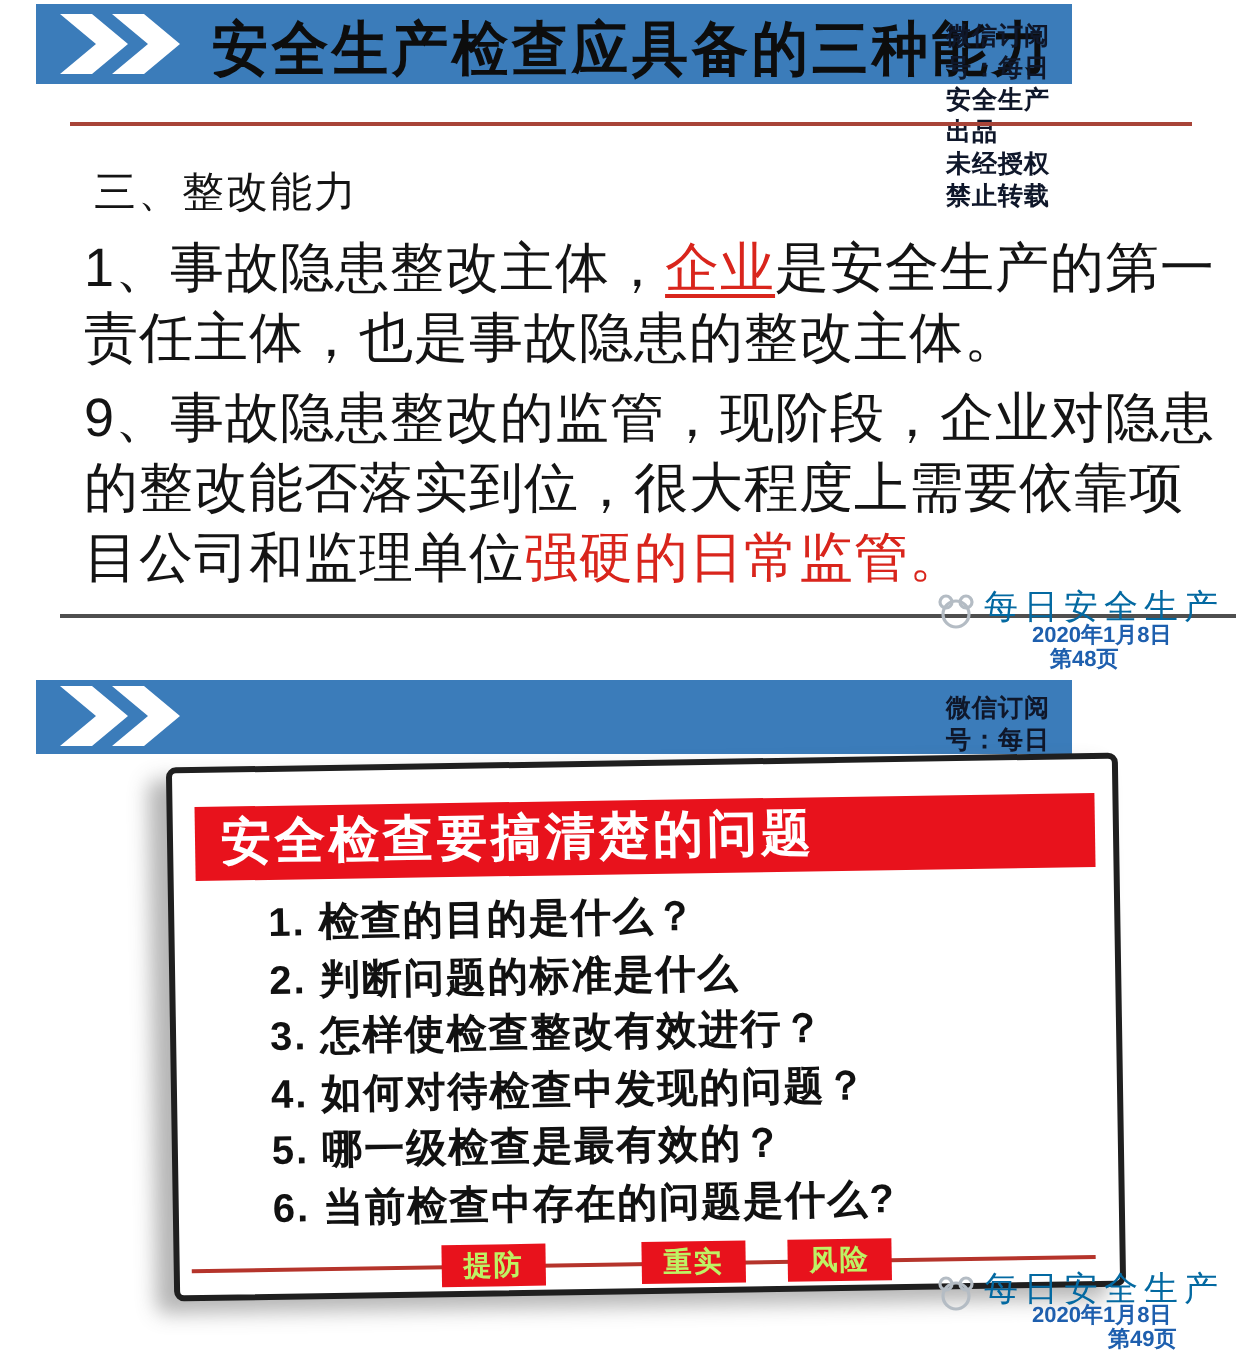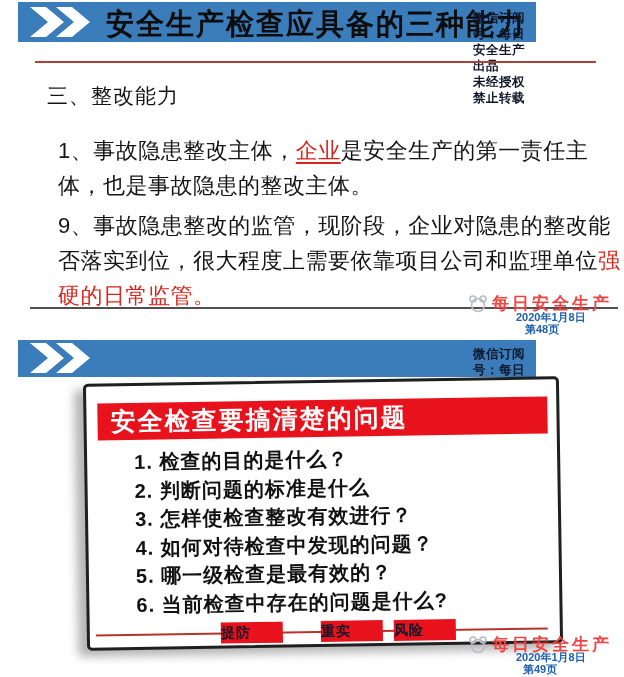--- a/index.html
+++ b/index.html
@@ -19,54 +19,54 @@
       white-space:nowrap;transform:scaleY(1.05);}
   .wm{position:absolute;left:455px;color:#0f172a;font-size:12.5px;line-height:16px;
       font-weight:bold;letter-spacing:0.5px;}
   .wm1{top:8px;}
   .wm2{top:6px;}
 
   
   .redline{position:absolute;left:35px;top:61px;width:561px;height:2px;background:#a84438;}
   .heading{position:absolute;left:47px;top:82px;font-size:21px;color:#141414;
       font-weight:500;letter-spacing:1px;}
-  .body-p{position:absolute;left:42px;width:566px;font-size:22px;color:#141414;
-      line-height:35px;letter-spacing:0.5px;margin:16px;}
+  .body-p{position:absolute;left:42px;width:566px;font-size:27px;color:#141414;
+      line-height:35px;letter-spacing:0.5px;margin:0;}
   .p1{top:117px;}
   .p2{top:192px;}
   .red-text{color:#d9251c;}
   .red-underline{color:#d9251c;text-decoration:underline;text-decoration-color:#d9251c;
       text-underline-offset:4px;}
 
   .footline1{position:absolute;left:30px;top:307px;width:588px;height:2px;background:#4f4f4f;}
 
   
-  .logo{position:absolute;display:flex;align-items:center;gap:4px;
-      color:#ef4444;font-size:17px;font-weight:bold;letter-spacing:3px;white-space:nowrap;}
+  .logo{position:absolute;display:flex;align-items:flex-end;gap:4px;
+      color:#0369a1;font-size:17px;font-weight:normal;letter-spacing:3px;white-space:nowrap;}
   .logo1{left:468px;top:292px;}
   .logo2{left:468px;top:633px;}
   .dateline{position:absolute;color:#1e5fae;font-size:11px;font-weight:bold;white-space:nowrap;}
   .d1{left:516px;top:310px;}
   .pn1{left:525px;top:322px;}
   .d2{left:516px;top:650px;}
-  .pn2{left:523px;top:662px;}
+  .pn2{left:554px;top:662px;}
 
   
   .card{position:absolute;left:85px;top:380px;width:470px;height:261px;background:#ffffff;
       border:3px solid #1f1f1f;border-radius:5px;transform:rotate(-0.9deg);
       box-shadow:-9px 6px 10px rgba(90,90,90,0.45);}
   .card-title{position:absolute;left:11px;top:17px;width:437px;height:37px;background:#e8121c;
       color:#ffffff;font-weight:bold;font-size:25px;line-height:37px;padding-left:13px;
       letter-spacing:2px;white-space:nowrap;}
   .qlist{position:absolute;left:47px;top:62px;margin:0;padding:0;list-style:none;}
   .qlist li{font-size:20px;font-weight:bold;color:#111111;line-height:28.6px;
       letter-spacing:1px;white-space:nowrap;}
   .card-line{position:absolute;left:6px;top:248px;width:452px;height:2px;background:#b5342b;}
-  .tab{position:absolute;top:238px;width:62px;height:21px;background:#e8121c;color:#0f172a;
-      font-size:14px;font-weight:bold;text-align:left;line-height:21px;letter-spacing:1px;}
+  .tab{position:absolute;top:238px;width:52px;height:21px;background:#e8121c;color:#bef264;
+      font-size:14px;font-weight:bold;text-align:center;line-height:21px;letter-spacing:1px;}
   .tab1{left:131px;}
   .tab2{left:219px;margin-left:12px;}
   .tab3{left:304px;}
 </style>
 </head>
 <body>
 
 <div class="stage">
 
   <section>

